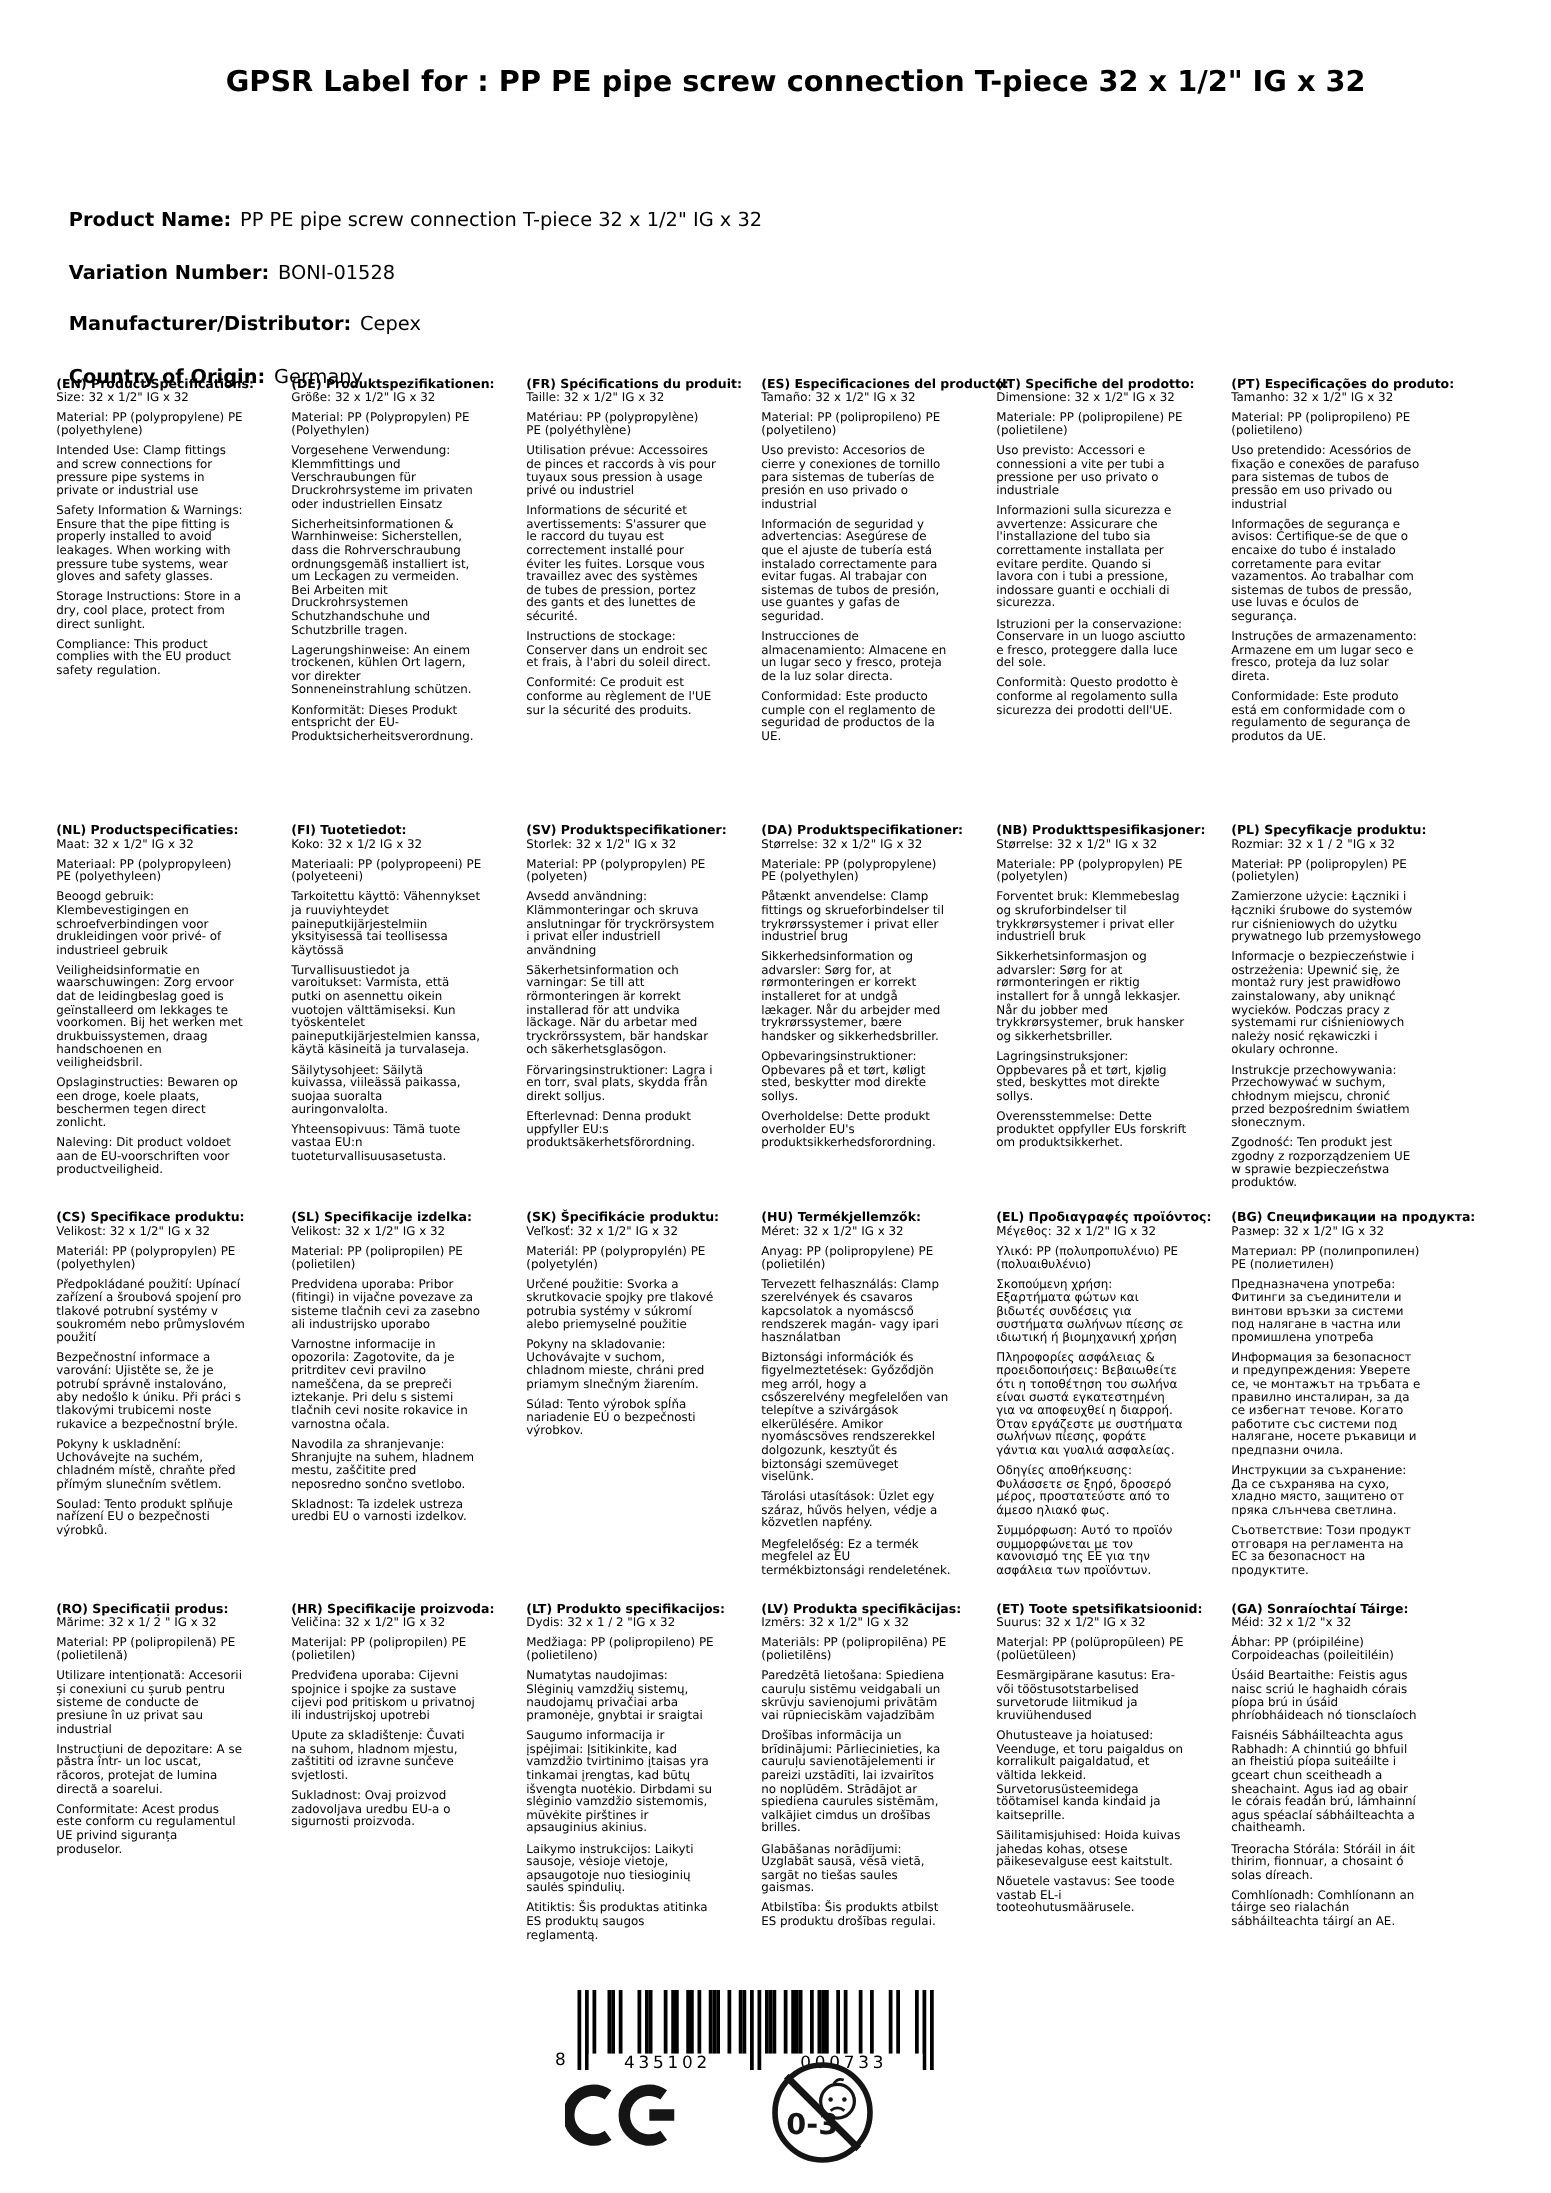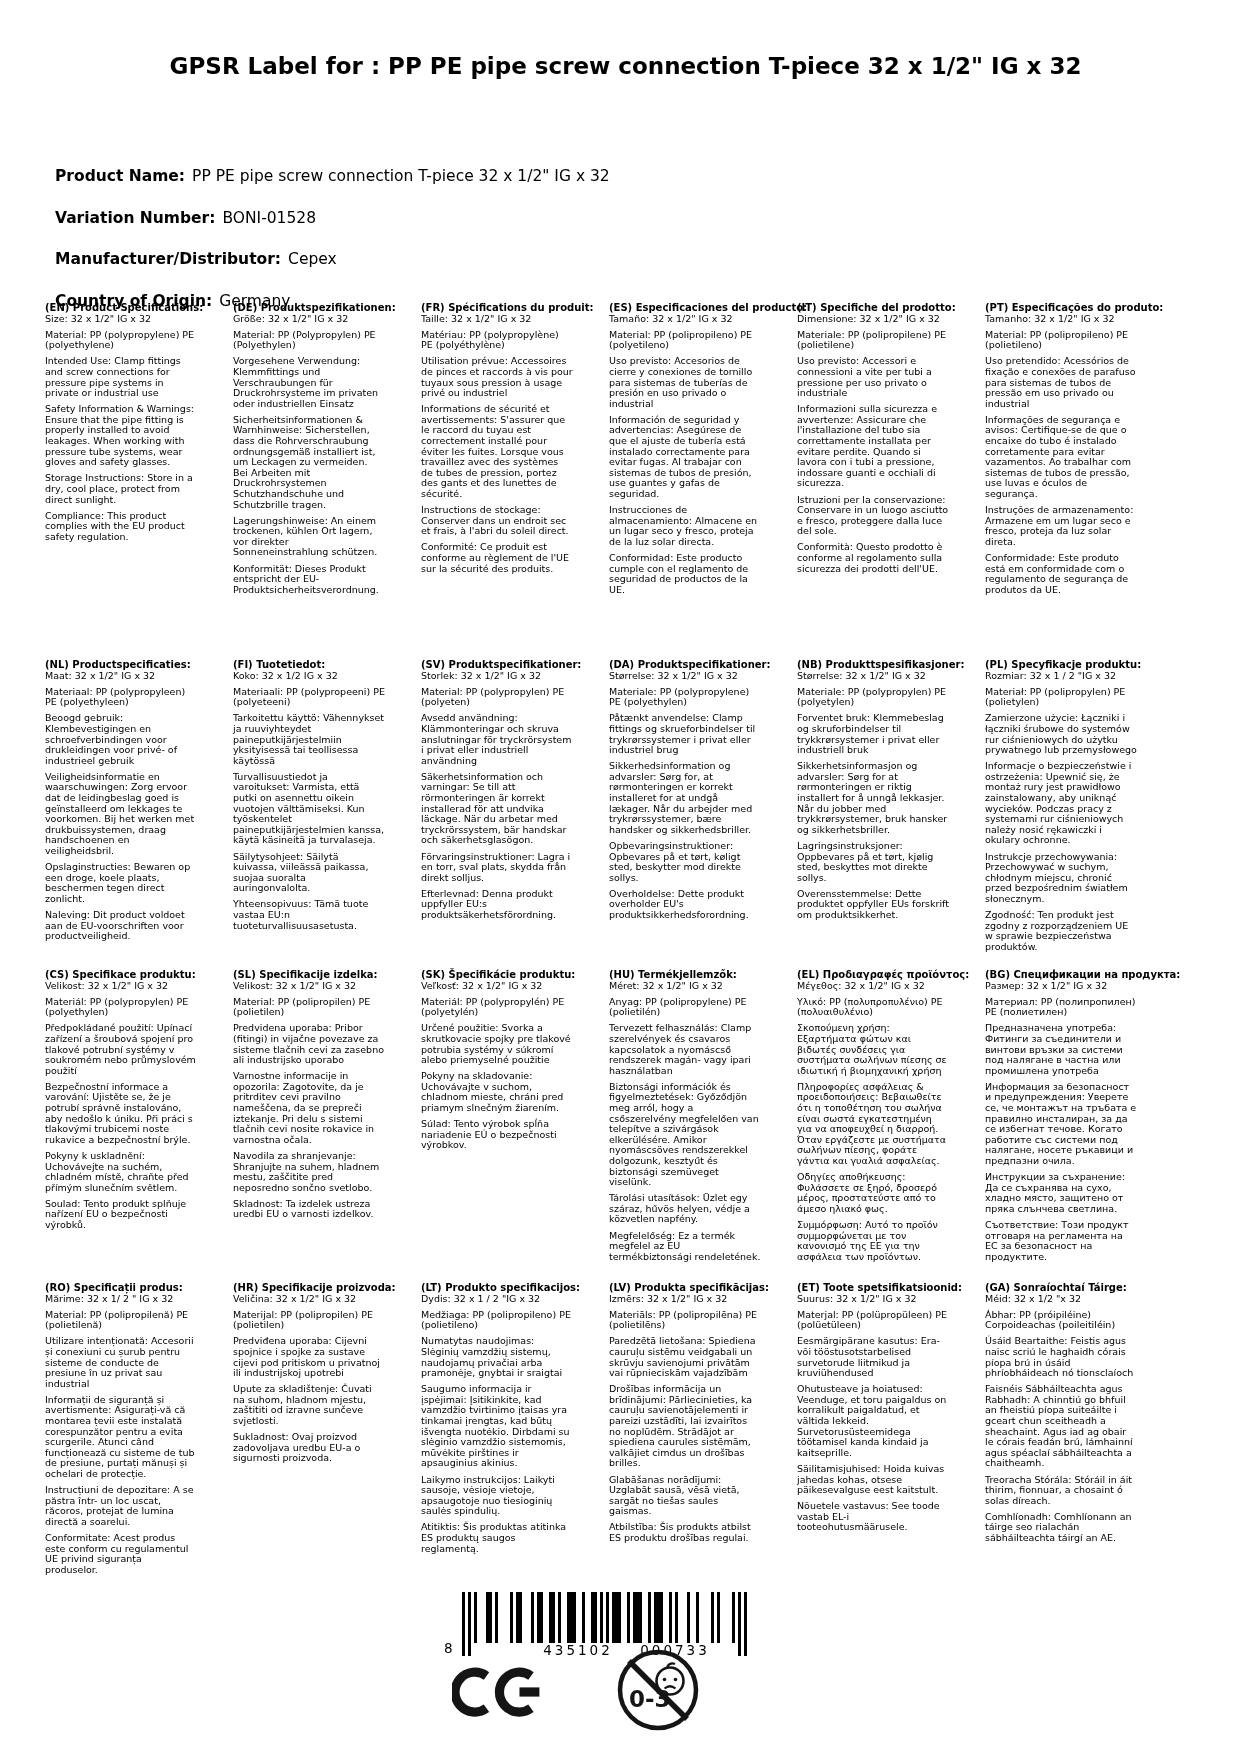--- a/index.html
+++ b/index.html
@@ -1,37 +1,37 @@
 <!DOCTYPE html>
 <html><head>
 <meta charset="utf-8">
 <style>
   html,body{margin:0;padding:0;background:#ffffff;}
   body{width:1241px;height:1754px;position:relative;color:#000;
        font-family:"DejaVu Sans","Liberation Sans",sans-serif;}
-  .page-title{position:absolute;top:50px;left:125px;width:1001px;text-align:center;
+  .page-title{position:absolute;top:50px;left:136px;width:1001px;text-align:center;
        font-size:23px;font-weight:bold;line-height:1.42;}
   .product-info{position:absolute;top:146px;left:55px;font-size:15.5px;line-height:21.5px;}
   .pi-row{white-space:nowrap;margin-top:20px;}
   .pi-label{font-weight:bold;}
   .pi-value{margin-left:7px;}
   .lang-grid{position:absolute;top:303px;left:45px;display:grid;
        grid-template-columns:repeat(6,152px);column-gap:36px;
        grid-template-rows:357px 310px 313px auto;}
   .lang-block{font-size:9.5px;line-height:10.6px;}
   .lang-heading{font-weight:bold;font-size:10px;white-space:nowrap;margin:0;}
   .lang-block p{margin:0 0 5.5px 0;}
   .lang-block p.size-line{margin-top:0;}
   .barcode{position:absolute;top:1592px;left:462px;width:285px;height:64px;}
   .bars{display:flex;align-items:flex-start;position:relative;width:285px;height:64px;}
   .bars div{width:3px;flex:0 0 3px;}
   .bc-digit-left{position:absolute;left:-18px;bottom:0;font-size:13.5px;}
   .bc-group{position:absolute;bottom:-1px;height:14px;line-height:14px;background:#fff;
        text-align:center;font-size:13.5px;letter-spacing:3px;}
-  .bc-g1{left:9px;width:126px;margin-left:44px;}
+  .bc-g1{left:9px;width:126px;}
   .bc-g2{left:150px;width:126px;}
   .ce-mark{position:absolute;top:1660px;left:452px;}
   .age-warning{position:absolute;top:1648px;left:616px;}
 </style>
 </head>
 <body>
 
 <div class="page-title">GPSR Label for : PP PE pipe screw connection T-piece 32 x 1/2" IG x 32</div>
 
 <div class="product-info">
@@ -201,21 +201,20 @@
       <p>Предназначена употреба: Фитинги за съединители и винтови връзки за системи под налягане в частна или промишлена употреба</p>
       <p>Информация за безопасност и предупреждения: Уверете се, че монтажът на тръбата е правилно инсталиран, за да се избегнат течове. Когато работите със системи под налягане, носете ръкавици и предпазни очила.</p>
       <p>Инструкции за съхранение: Да се съхранява на сухо, хладно място, защитено от пряка слънчева светлина.</p>
       <p>Съответствие: Този продукт отговаря на регламента на ЕС за безопасност на продуктите.</p>
     </div>
     <div class="lang-block">
       <div class="lang-heading">(RO) Specificații produs:</div>
       <p class="size-line">Mărime: 32 x 1/ 2 " IG x 32</p>
       <p>Material: PP (polipropilenă) PE (polietilenă)</p>
       <p>Utilizare intenționată: Accesorii și conexiuni cu șurub pentru sisteme de conducte de presiune în uz privat sau industrial</p>
-      <p>Informații de siguranță și avertismente: Asigurați-vă că montarea țevii este instalată corespunzător pentru a evita scurgerile. Atunci când funcționează cu sisteme de tub de presiune, purtați mănuși și ochelari de protecție.</p>
       <p>Instrucțiuni de depozitare: A se păstra într- un loc uscat, răcoros, protejat de lumina directă a soarelui.</p>
       <p>Conformitate: Acest produs este conform cu regulamentul UE privind siguranța produselor.</p>
     </div>
     <div class="lang-block">
       <div class="lang-heading">(HR) Specifikacije proizvoda:</div>
       <p class="size-line">Veličina: 32 x 1/2" IG x 32</p>
       <p>Materijal: PP (polipropilen) PE (polietilen)</p>
       <p>Predviđena uporaba: Cijevni spojnice i spojke za sustave cijevi pod pritiskom u privatnoj ili industrijskoj upotrebi</p>
       <p>Upute za skladištenje: Čuvati na suhom, hladnom mjestu, zaštititi od izravne sunčeve svjetlosti.</p>
       <p>Sukladnost: Ovaj proizvod zadovoljava uredbu EU-a o sigurnosti proizvoda.</p>

